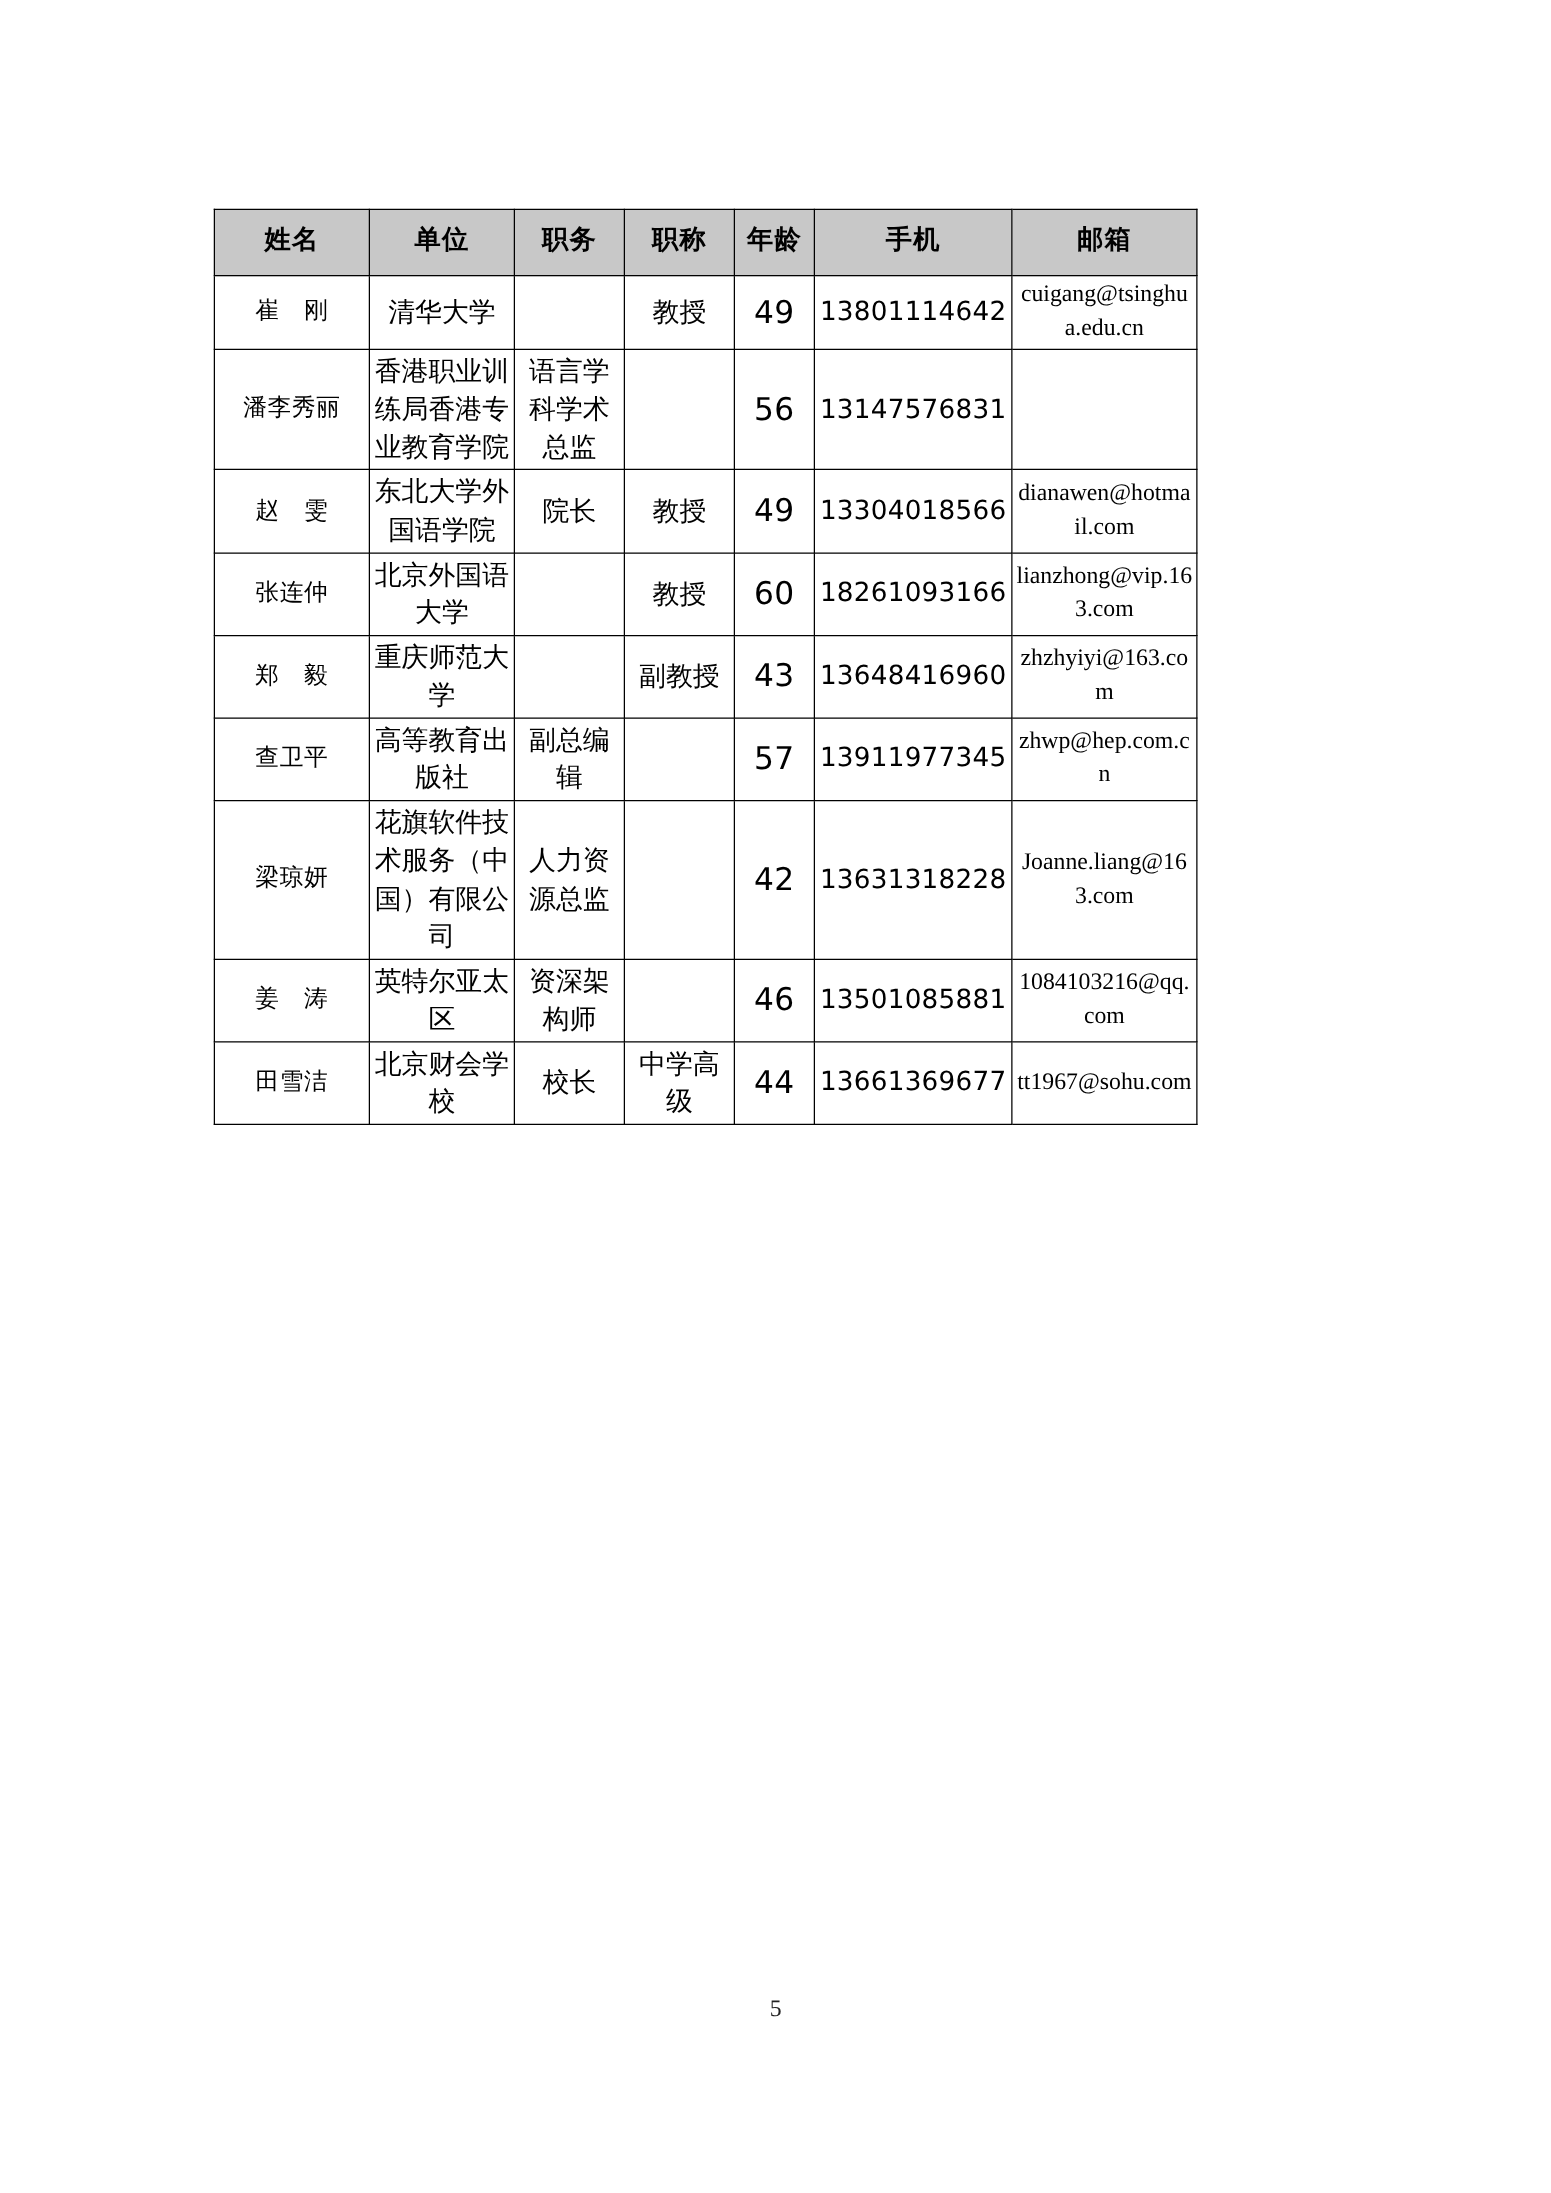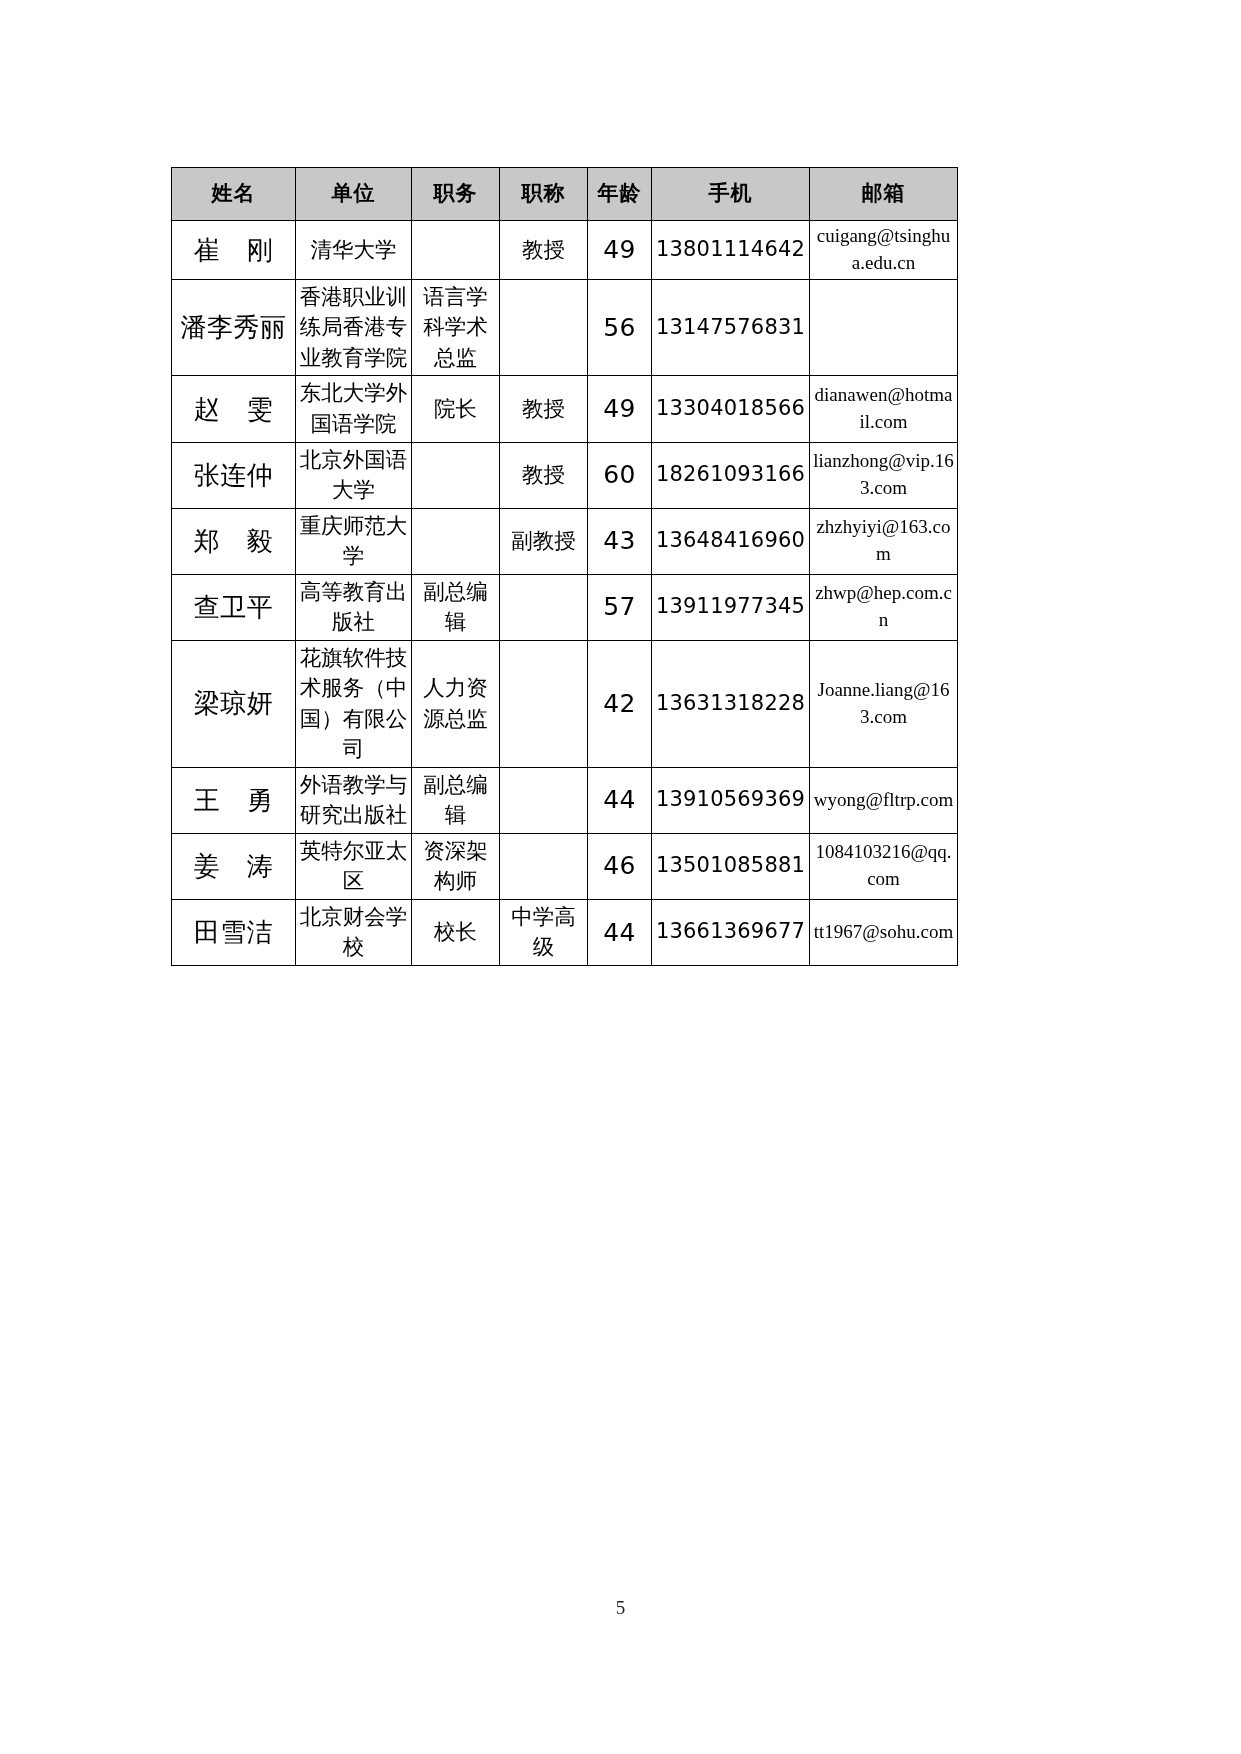--- a/index.html
+++ b/index.html
@@ -36,33 +36,33 @@
   table.roster td, table.roster th {
     border: 1px solid #000000;
     padding: 2px 3px;
     text-align: center;
     vertical-align: middle;
     font-weight: normal;
     line-height: 1.42;
   }
   table.roster thead th {
     background: #c8c8c8;
-    font-family: Liberation Serif, serif;
+    font-family: Liberation Mono, monospace;
     font-weight: bold;
     font-size: 21px;
     height: 48px;
     letter-spacing: 1px;
   }
   td.cn {
     font-family: "Liberation Sans", "DejaVu Sans", sans-serif;
     font-size: 21.5px;
   }
   td.name {
     font-family: "Liberation Sans", "DejaVu Sans", sans-serif;
-    font-size: 26px;
+    font-size: 19px;
     letter-spacing: 0.5px;
   }
   td.num {
     font-family: "DejaVu Sans", sans-serif;
     font-size: 25px;
     letter-spacing: 0.3px;
   }
   td.phone {
     font-family: "DejaVu Sans", sans-serif;
     font-size: 21px;
@@ -180,29 +180,20 @@
           <tr>
             <td class="name">梁琼妍</td>
             <td class="cn">花旗软件技术服务（中国）有限公司</td>
             <td class="cn">人力资源总监</td>
             <td class="cn"></td>
             <td class="num">42</td>
             <td class="phone">13631318228</td>
             <td class="mail">Joanne.liang@163.com</td>
           </tr>
           <tr>
-            <td class="name">王　勇</td>
-            <td class="cn">外语教学与研究出版社</td>
-            <td class="cn">副总编辑</td>
-            <td class="cn"></td>
-            <td class="num">44</td>
-            <td class="phone">13910569369</td>
-            <td class="mail">wyong@fltrp.com</td>
-          </tr>
-          <tr>
             <td class="name">姜　涛</td>
             <td class="cn">英特尔亚太区</td>
             <td class="cn">资深架构师</td>
             <td class="cn"></td>
             <td class="num">46</td>
             <td class="phone">13501085881</td>
             <td class="mail">1084103216@qq.com</td>
           </tr>
           <tr>
             <td class="name">田雪洁</td>

